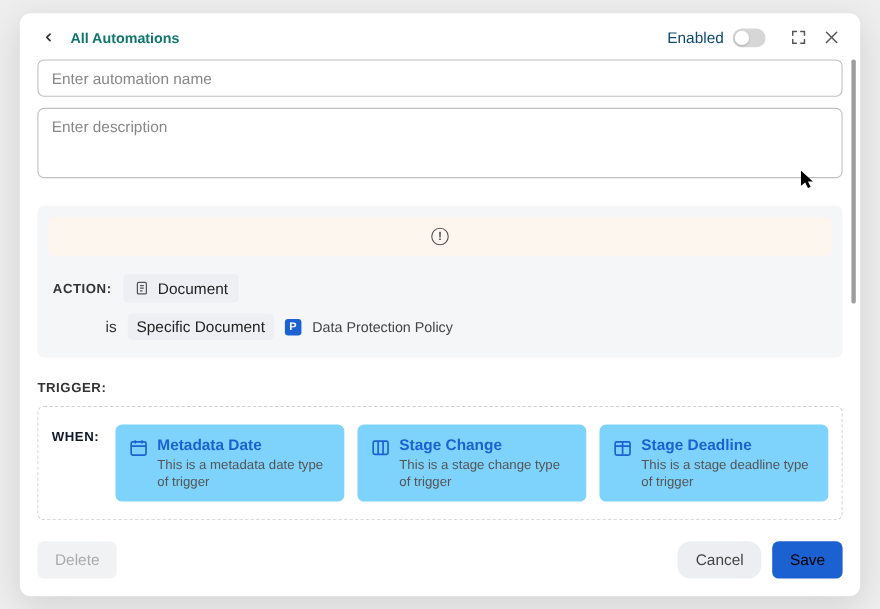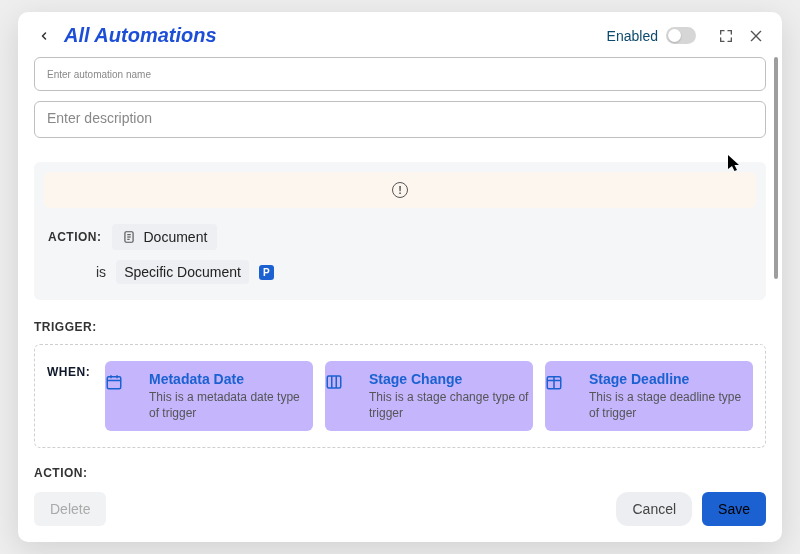--- a/index.html
+++ b/index.html
@@ -6,45 +6,45 @@
   html, body { width: 800px; height: 554px; font-family: -apple-system, BlinkMacSystemFont, "Segoe UI", Arial, sans-serif; background: #eee; overflow: hidden; }
   .modal {
     position: absolute; left: 18px; top: 12px; width: 764px; height: 530px;
     background: #fff; border-radius: 10px; box-shadow: 0 8px 32px rgba(0,0,0,.12);
     display: flex; flex-direction: column;
   }
   .header {
     display: flex; align-items: center; padding: 12px 16px 8px 16px; gap: 10px;
   }
   .back-btn { display: flex; align-items: center; justify-content: center; width: 20px; height: 20px; cursor: pointer; color: #333; }
-  .header-title { font-size: 20px; font-weight: 600; color: #1d4ed8; font-style: italic; }
+  .header-title { font-size: 13px; font-weight: 600; color: #0f766e; }
   .spacer { flex: 1; }
   .enabled-row { display: flex; align-items: center; gap: 8px; }
   .enabled-label { font-size: 14px; color: #0c4a6e; }
   .toggle {
     width: 30px; height: 17px; background: #d6d6d6; border-radius: 10px; position: relative; cursor: pointer;
   }
   .toggle-knob {
     position: absolute; top: 2px; left: 2px; width: 13px; height: 13px; background: #fff; border-radius: 50%;
     box-shadow: 0 1px 2px rgba(0,0,0,.2);
   }
   .icon-btn { width: 20px; height: 20px; display: flex; align-items: center; justify-content: center; cursor: pointer; color: #555; }
   .scroll-body {
     position: relative; flex: 1; padding: 2px 16px 0 16px; overflow: hidden;
   }
   .custom-scrollbar {
     position: absolute; right: 4px; top: 2px; width: 4px; height: 222px; background: #9e9e9e; border-radius: 2px;
   }
   .name-input {
     width: 100%; height: 34px; border: 1px solid #bfbfbf; border-radius: 6px;
-    font-size: 10px; padding: 0 12px; color: #333; background: #fff;
+    font-size: 14px; padding: 0 12px; color: #333; background: #fff;
   }
   .name-input::placeholder { color: #888; }
   .desc-input {
-    margin-top: 10px; width: 100%; height: 37px; border: 1px solid #bfbfbf; border-radius: 6px;
+    margin-top: 10px; width: 100%; height: 64px; border: 1px solid #bfbfbf; border-radius: 6px;
     font-size: 14px; padding: 8px 12px; color: #333; background: #fff; resize: none; font-family: inherit;
   }
   .desc-input::placeholder { color: #888; }
   .scope-block {
     margin-top: 20px; background: #f5f6f8; border-radius: 6px; padding: 0 14px 16px 14px;
   }
   .scope-banner {
     background: #fdf6ee; border-radius: 6px; margin: 0 -4px; padding: 10px 16px;
     display: flex; align-items: center; justify-content: center; gap: 10px; color: #444; font-size: 14px;
     transform: translateY(10px);
@@ -67,21 +67,21 @@
   }
   .doc-name { font-size: 13px; color: #444; }
   .section-label { font-size: 12px; font-weight: 700; letter-spacing: .5px; color: #333; margin-top: 20px; }
   .trigger-box {
     margin-top: 10px; border: 1.6px dashed #cfcfcf; border-radius: 6px; padding: 16px 12px;
     display: flex; gap: 12px; align-items: flex-start;
   }
   .when-label { font-size: 12px; font-weight: 700; letter-spacing: .5px; color: #0f172a; padding-top: 4px; min-width: 46px; }
   .when-grid { display: grid; grid-template-columns: 1fr 1fr 1fr; gap: 12px; flex: 1; }
   .when-card {
-    background: #c4b5fd; border-radius: 6px; padding: 10px 0; display: flex; gap: 26px; align-items: flex-start;
+    background: #7dd3fc; border-radius: 6px; padding: 10px 12px; display: flex; gap: 8px; align-items: flex-start;
     cursor: pointer;
   }
   .card-icon { color: #1b61d1; flex-shrink: 0; margin-top: 2px; }
   .card-title { font-size: 14px; font-weight: 600; color: #1b61d1; }
   .card-desc { font-size: 12px; color: #555; margin-top: 3px; line-height: 1.3; }
   .footer {
     padding: 10px 16px 16px 16px; display: flex; align-items: center; gap: 10px;
   }
   .btn {
     height: 34px; padding: 0 16px; border-radius: 6px; font-size: 14px; border: none; cursor: pointer;
@@ -143,20 +143,21 @@
               <line x1="9" y1="12" x2="15" y2="12"></line>
               <line x1="9" y1="16" x2="13" y2="16"></line>
             </svg>
           <span>Document</span>
         </span>
       </div>
       <div class="scope-row2">
         <span>is</span>
         <span class="spec-chip">Specific Document</span>
         <span class="p-badge">P</span>
+        <span class="doc-name">Data Protection Policy</span>
       </div>
     </div>
 
     <div class="section-label">TRIGGER:</div>
 
     <div class="trigger-box">
       <div class="when-label">WHEN:</div>
       <div class="when-grid">
 
         <div class="when-card">

